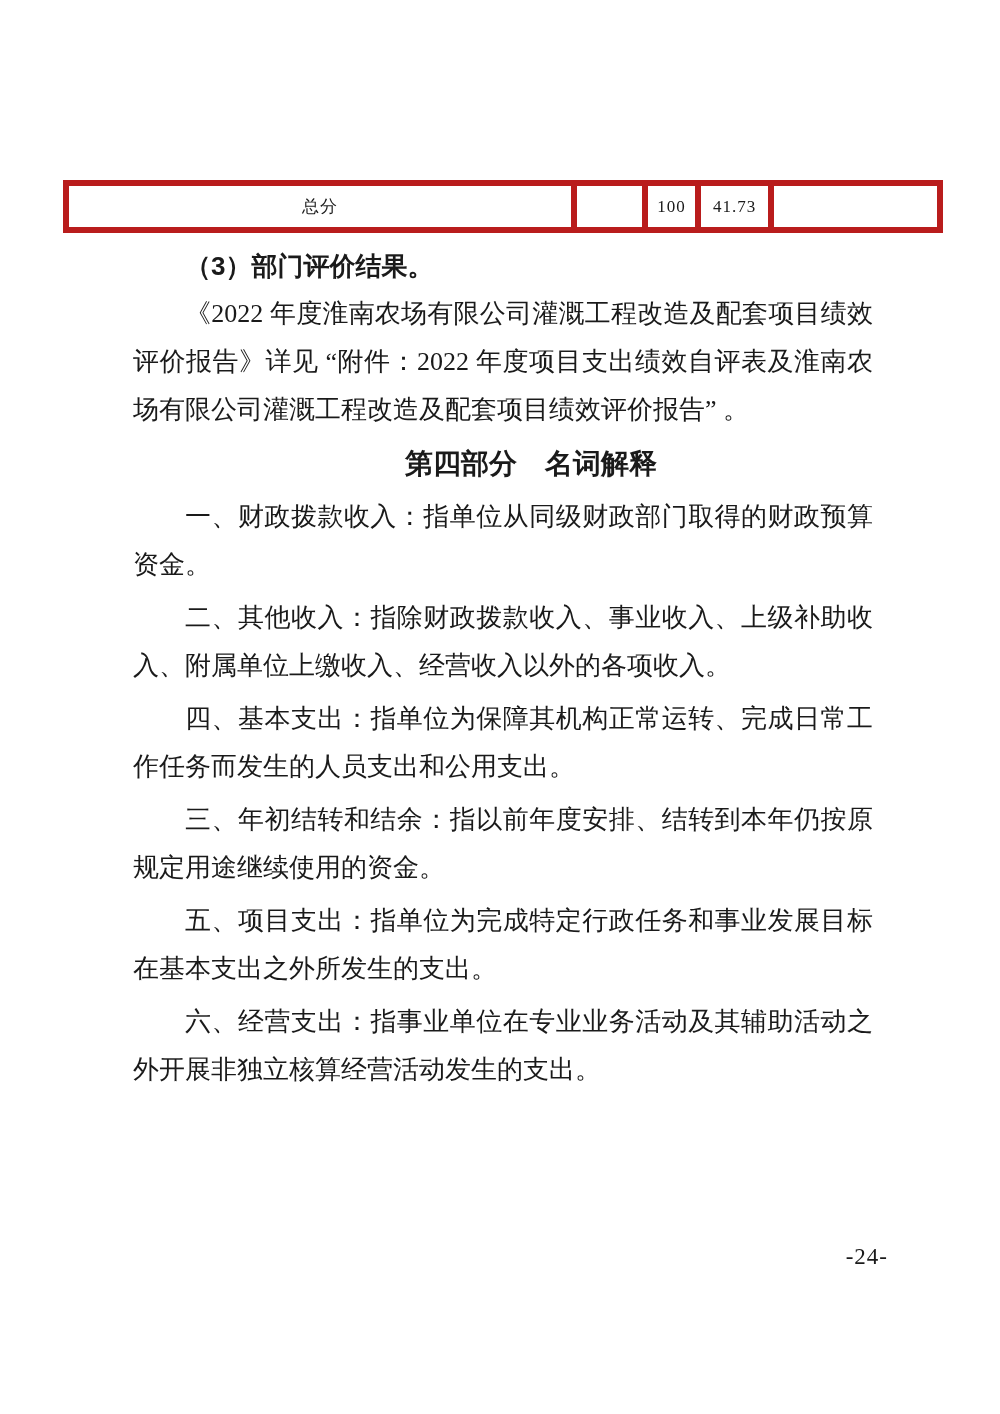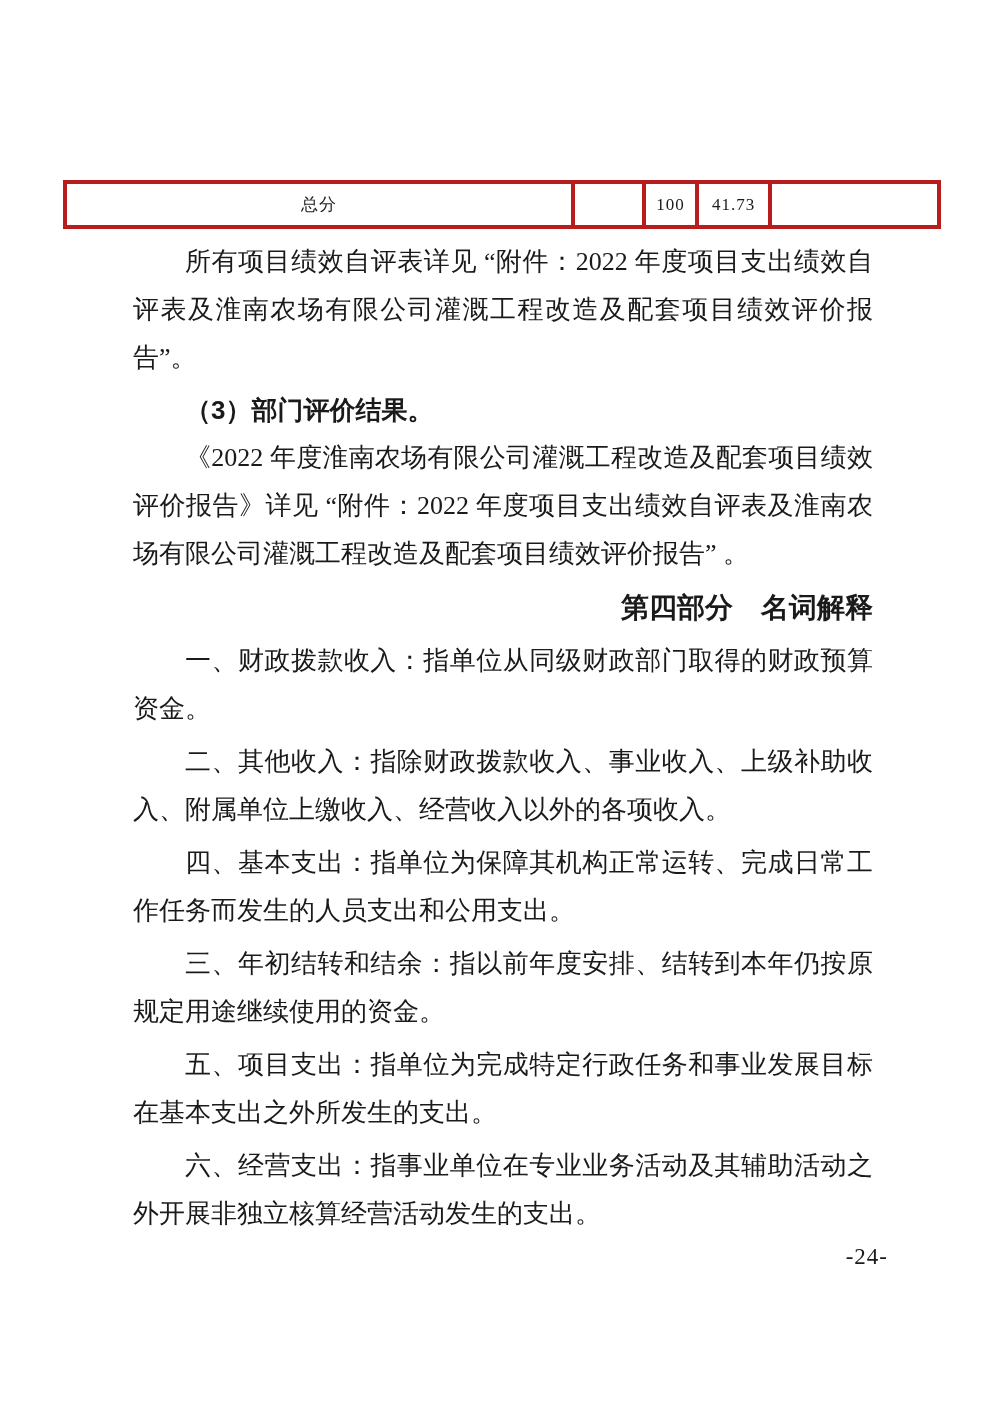--- a/index.html
+++ b/index.html
@@ -17,21 +17,21 @@
   
   .score-table {
     position: absolute;
     left: 63px;
     top: 180px;
     border-collapse: collapse;
     table-layout: fixed;
     width: 874px;
   }
   .score-table td {
-    border: 4px solid #b91c1c;
+    border: 6px solid #b91c1c;
     height: 41px;
     padding: 0;
     text-align: center;
     vertical-align: middle;
     font-size: 17px;
     letter-spacing: 1px;
     white-space: nowrap;
     overflow: hidden;
   }
 
@@ -54,21 +54,21 @@
     text-indent: 2em;
     font-weight: bold;
     font-family: Liberation Sans, sans-serif;
   }
   .head4 {
     margin: 6px 0 2px 0;
     text-indent: 2em;
     font-weight: bold;
     font-size: 28px;
     font-family: "Liberation Sans", "DejaVu Sans", sans-serif;
-    text-align: right;
+    text-align: center;
   }
   .def {
     margin: 4px 0 0 0;
     text-indent: 2em;
   }
   .def .term {
     font-weight: normal;
     font-family: "Liberation Sans", "DejaVu Sans", sans-serif;
   }
 
@@ -100,21 +100,20 @@
         <td></td>
         <td>100</td>
         <td>41.73</td>
         <td></td>
       </tr>
     </tbody>
   </table>
 
   <div class="content">
 
-    <p class="para">所有项目绩效自评表详见 “附件：2022 年度项目支出绩效自评表及淮南农场有限公司灌溉工程改造及配套项目绩效评价报告”。</p>
 
     <p class="head3">（3）部门评价结果。</p>
 
     <p class="para">《2022 年度淮南农场有限公司灌溉工程改造及配套项目绩效评价报告》详见 “附件：2022 年度项目支出绩效自评表及淮南农场有限公司灌溉工程改造及配套项目绩效评价报告” 。</p>
 
     <p class="head4">第四部分　名词解释</p>
 
     <p class="def">
       <span class="term">一、财政拨款收入：</span><span>指单位从同级财政部门取得的财政预算资金。</span>
     </p>

